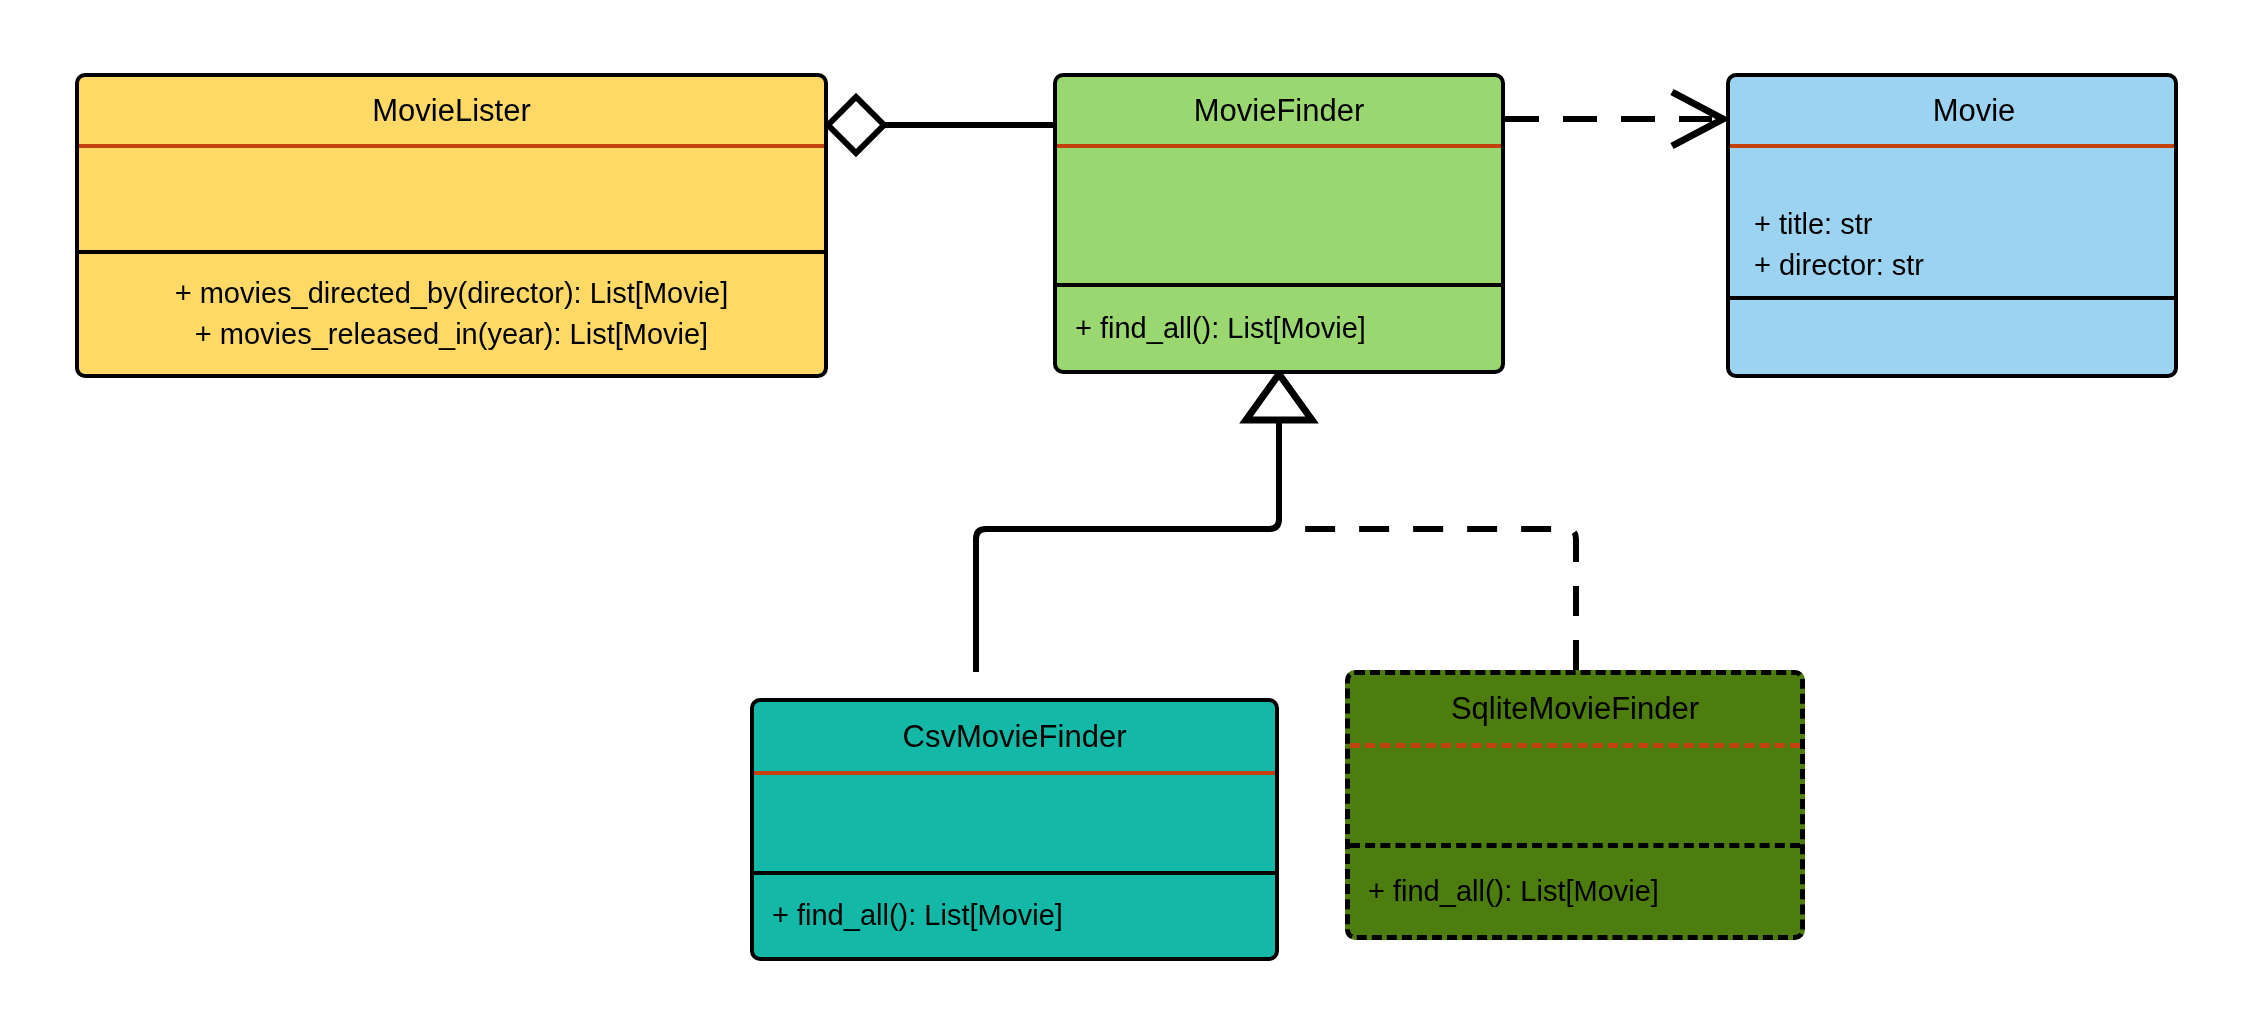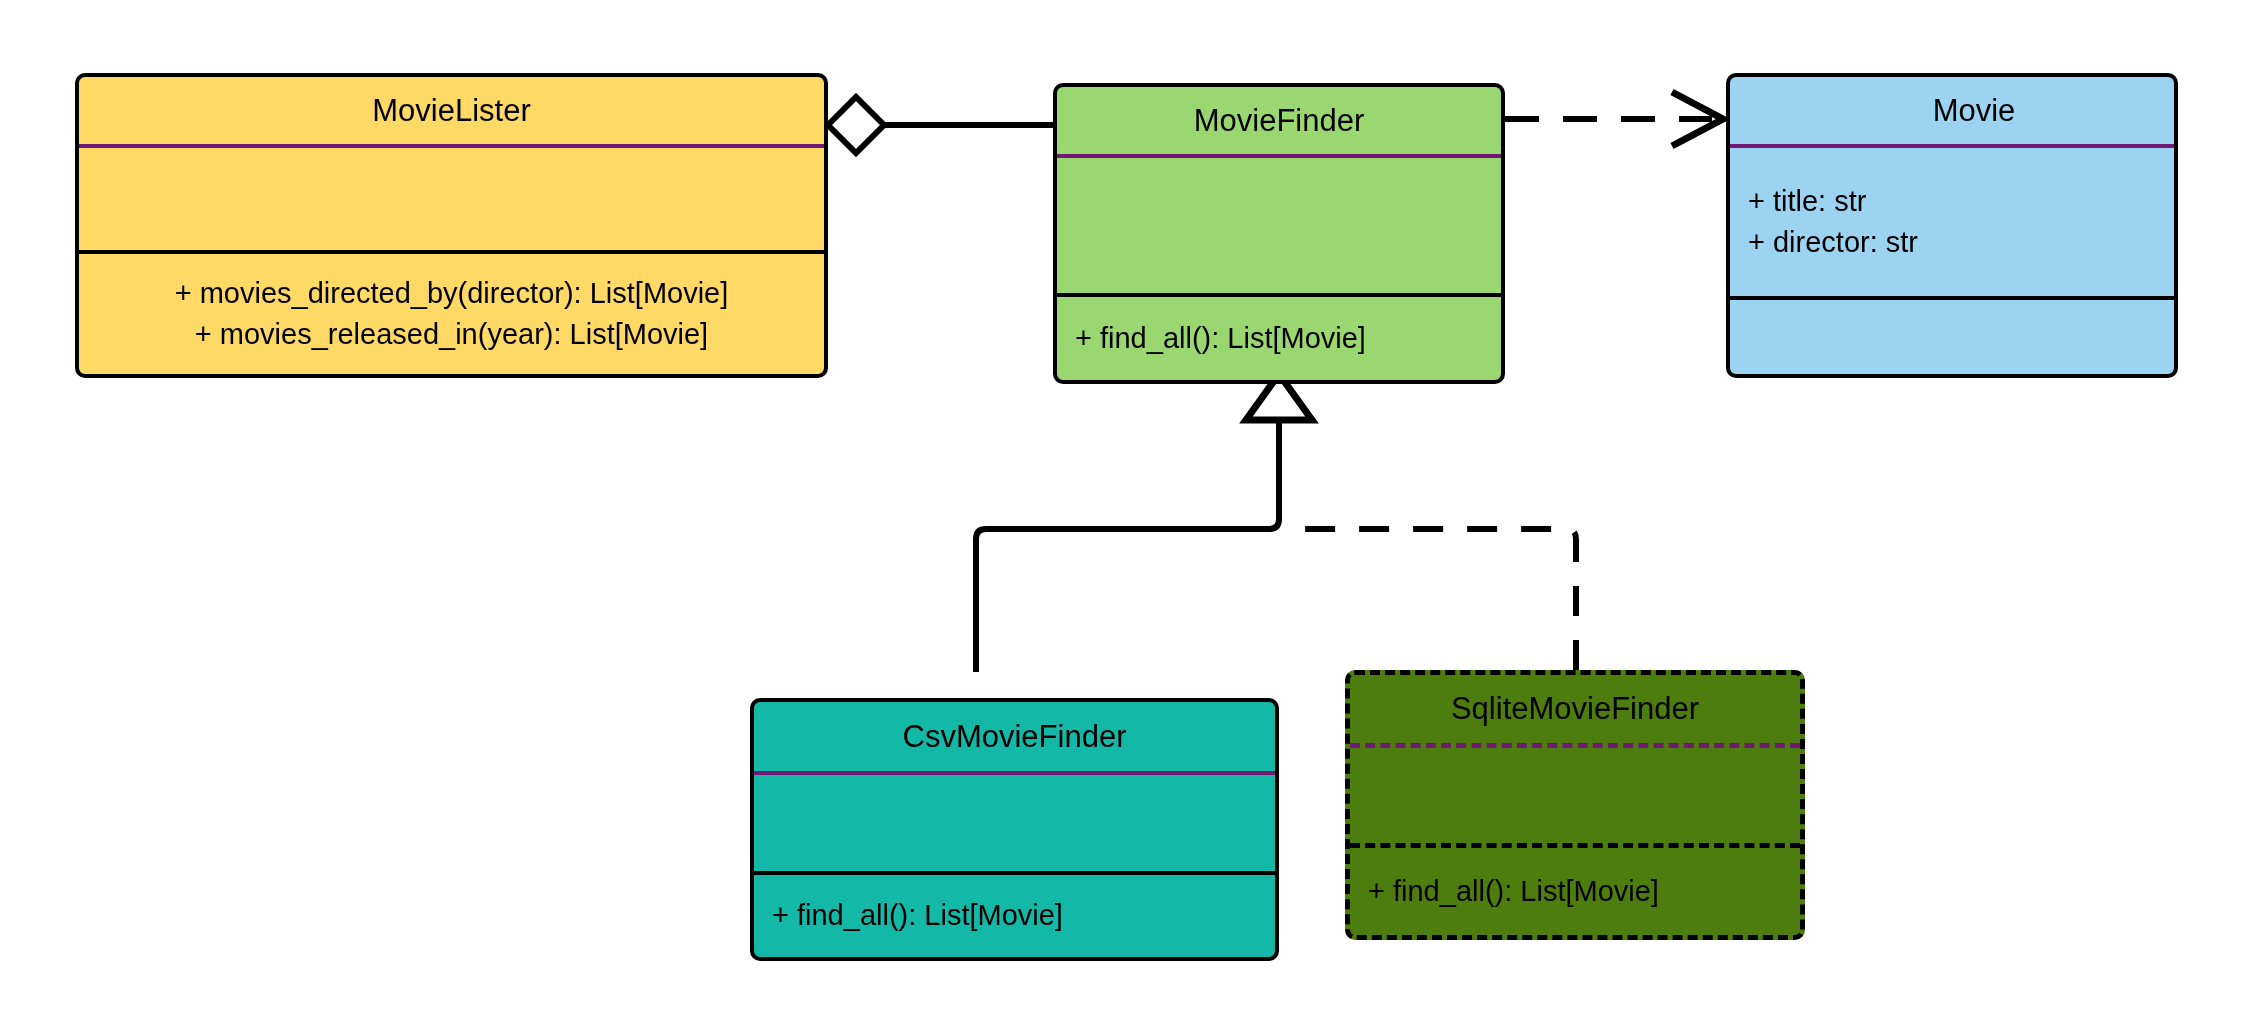--- a/index.html
+++ b/index.html
@@ -41,26 +41,26 @@
   }
   .compartment {
     box-sizing: border-box;
     display: flex;
     flex-direction: column;
     justify-content: center;
   }
   .compartment.name-cmp {
     align-items: center;
     justify-content: center;
-    border-bottom: 4px solid #701a75;
+    border-bottom: 4px solid #c2410c;
   }
   .compartment.attrs-cmp {
     border-bottom: 4px solid #000000;
-    padding: 10px 18px;
-    justify-content: center;
+    padding: 10px 24px;
+    justify-content: flex-end;
   }
   .compartment.ops-cmp {
     padding: 10px 18px;
     justify-content: center;
   }
   .uml-class.dashed .compartment.name-cmp,
   .uml-class.dashed .compartment.attrs-cmp {
     border-bottom-style: dashed;
     border-bottom-width: 5px;
   }
@@ -111,21 +111,21 @@
     </div>
     <div class="compartment attrs-cmp" style="height:106px;">
       <span class="member empty-row">&nbsp;</span>
     </div>
     <div class="compartment ops-cmp" style="flex:1;text-align:center;">
       <span class="member">+ movies_directed_by(director): List[Movie]</span>
       <span class="member">+ movies_released_in(year): List[Movie]</span>
     </div>
   </div>
 
-  <div class="uml-class" id="cls-movie-finder" style="left:1053px; top:83px; width:452px; height:301px; background:#9BD770;">
+  <div class="uml-class" id="cls-movie-finder" style="left:1053px; top:73px; width:452px; height:301px; background:#9BD770;">
     <div class="compartment name-cmp" style="height:71px;">
       <span class="class-name">MovieFinder</span>
     </div>
     <div class="compartment attrs-cmp" style="height:139px;">
       <span class="member empty-row">&nbsp;</span>
     </div>
     <div class="compartment ops-cmp" style="flex:1;">
       <span class="member">+ find_all(): List[Movie]</span>
     </div>
   </div>

